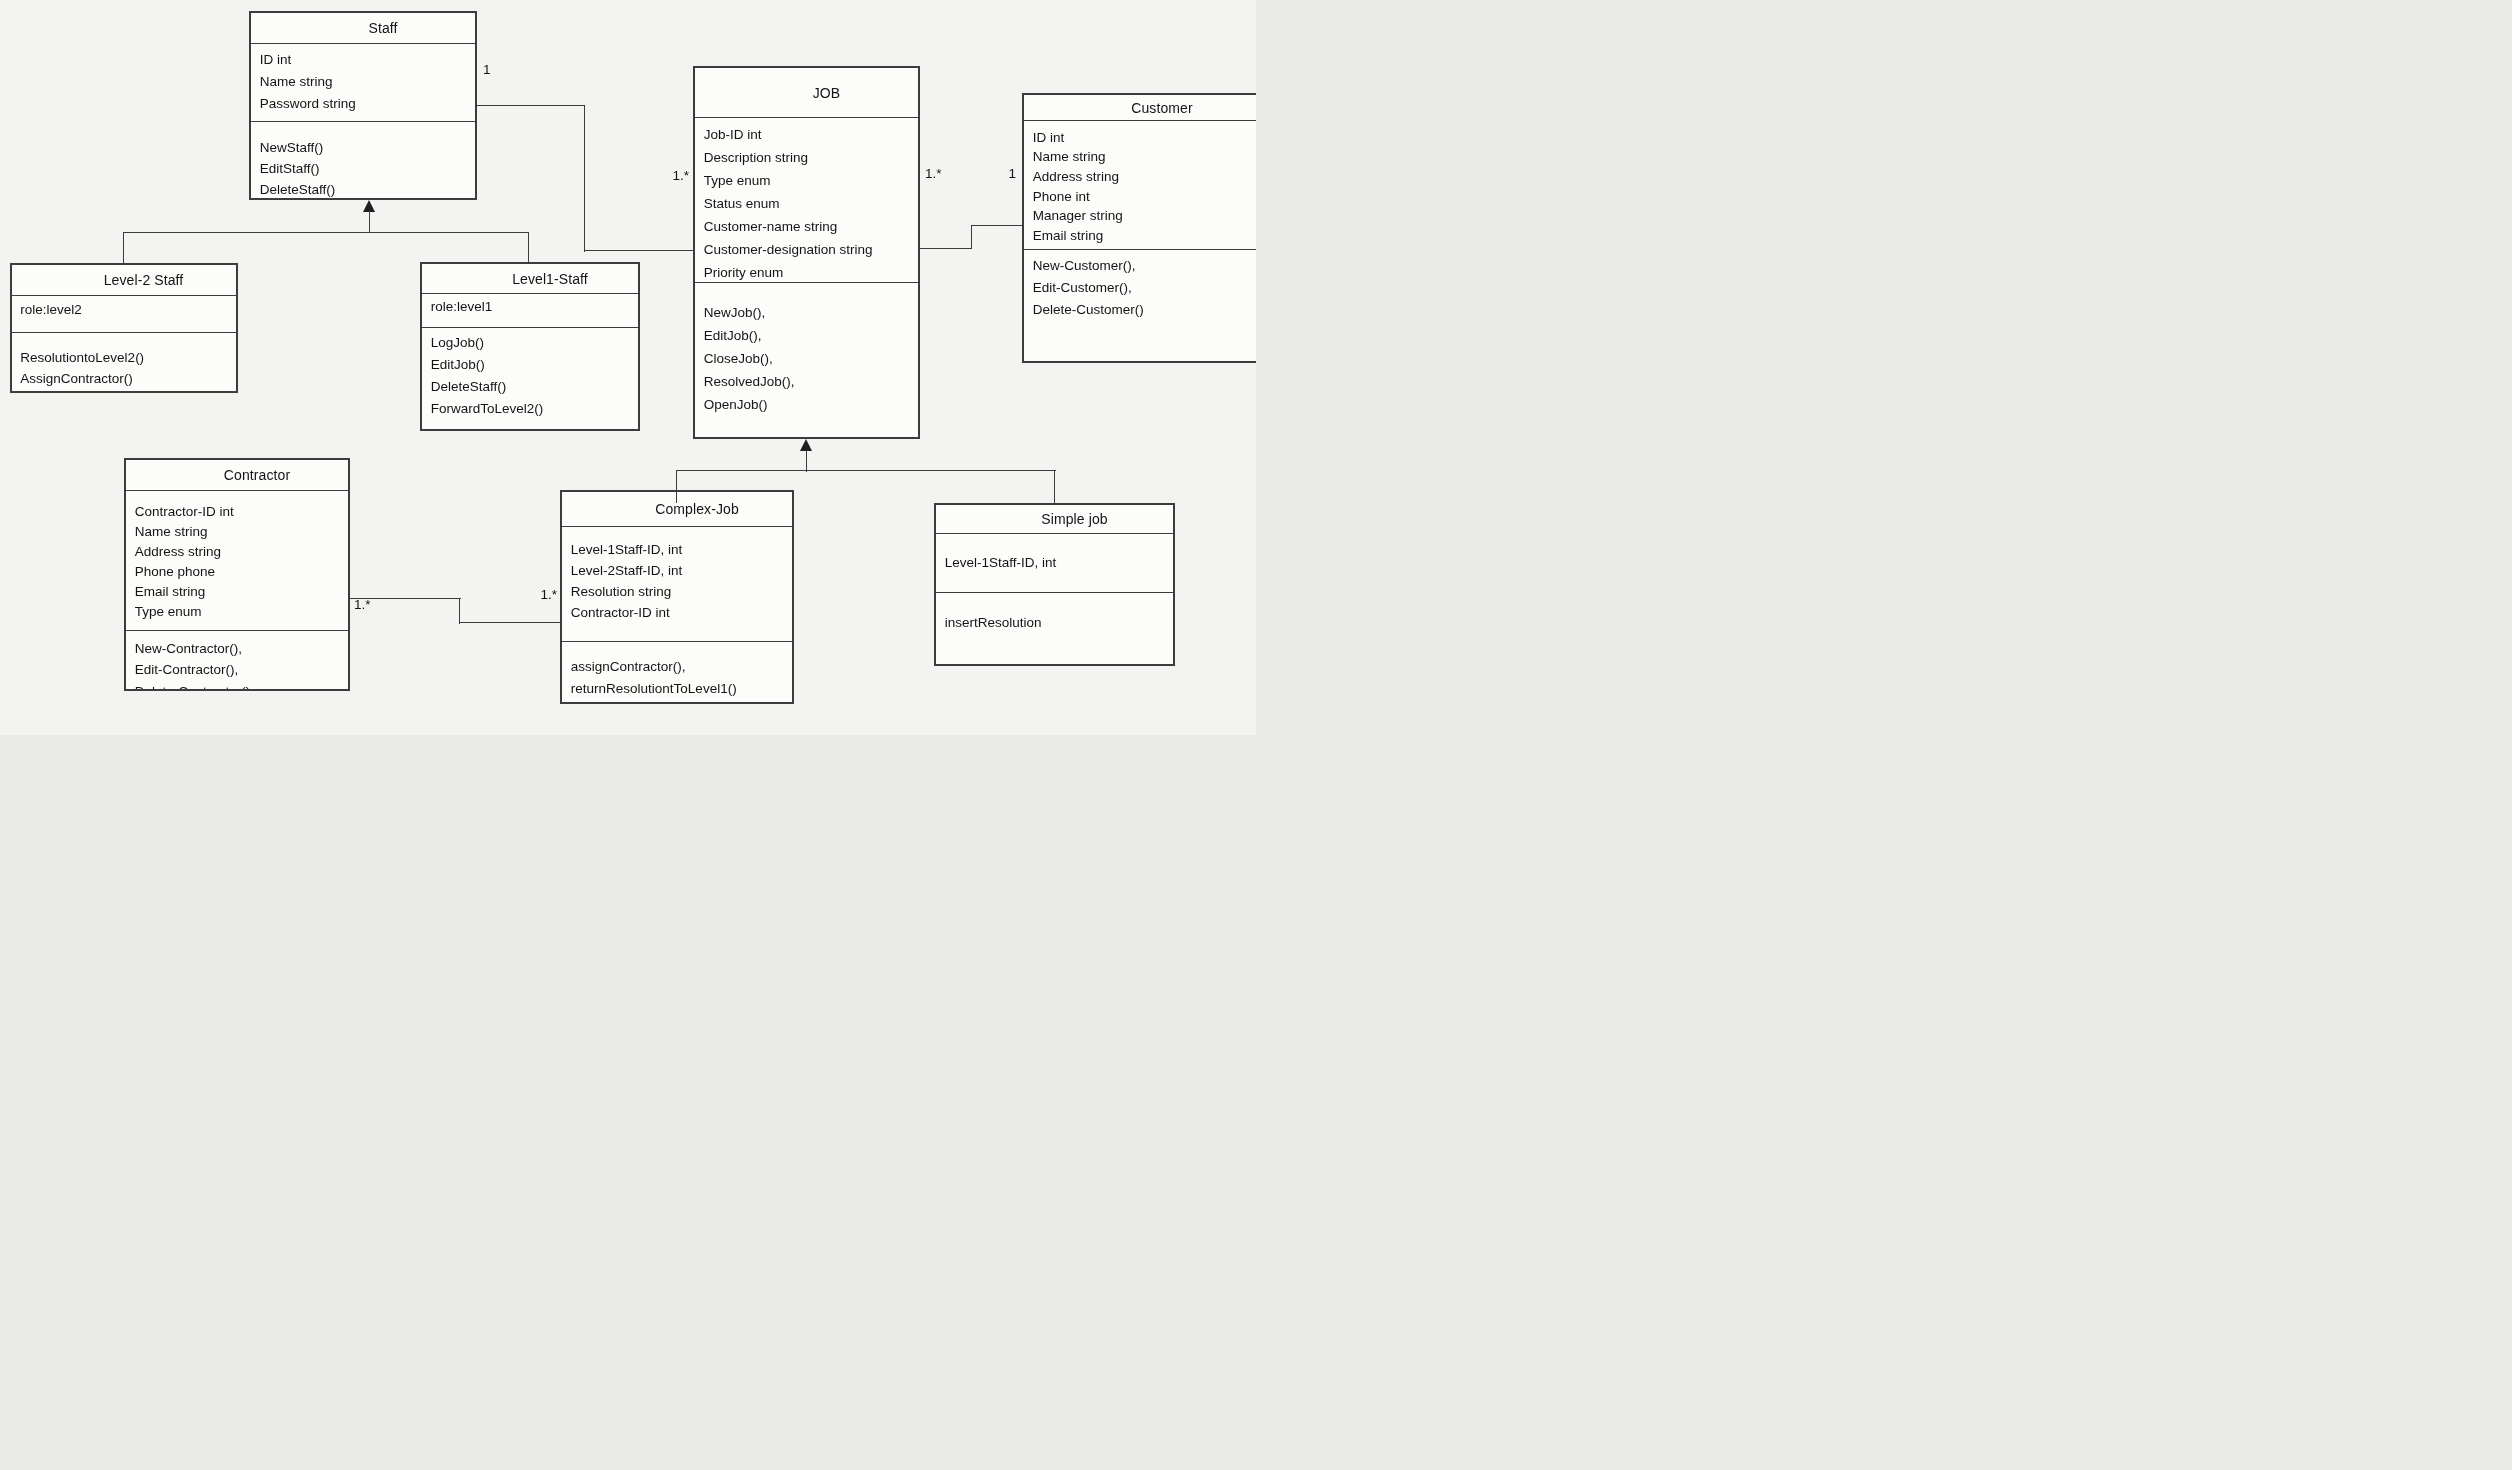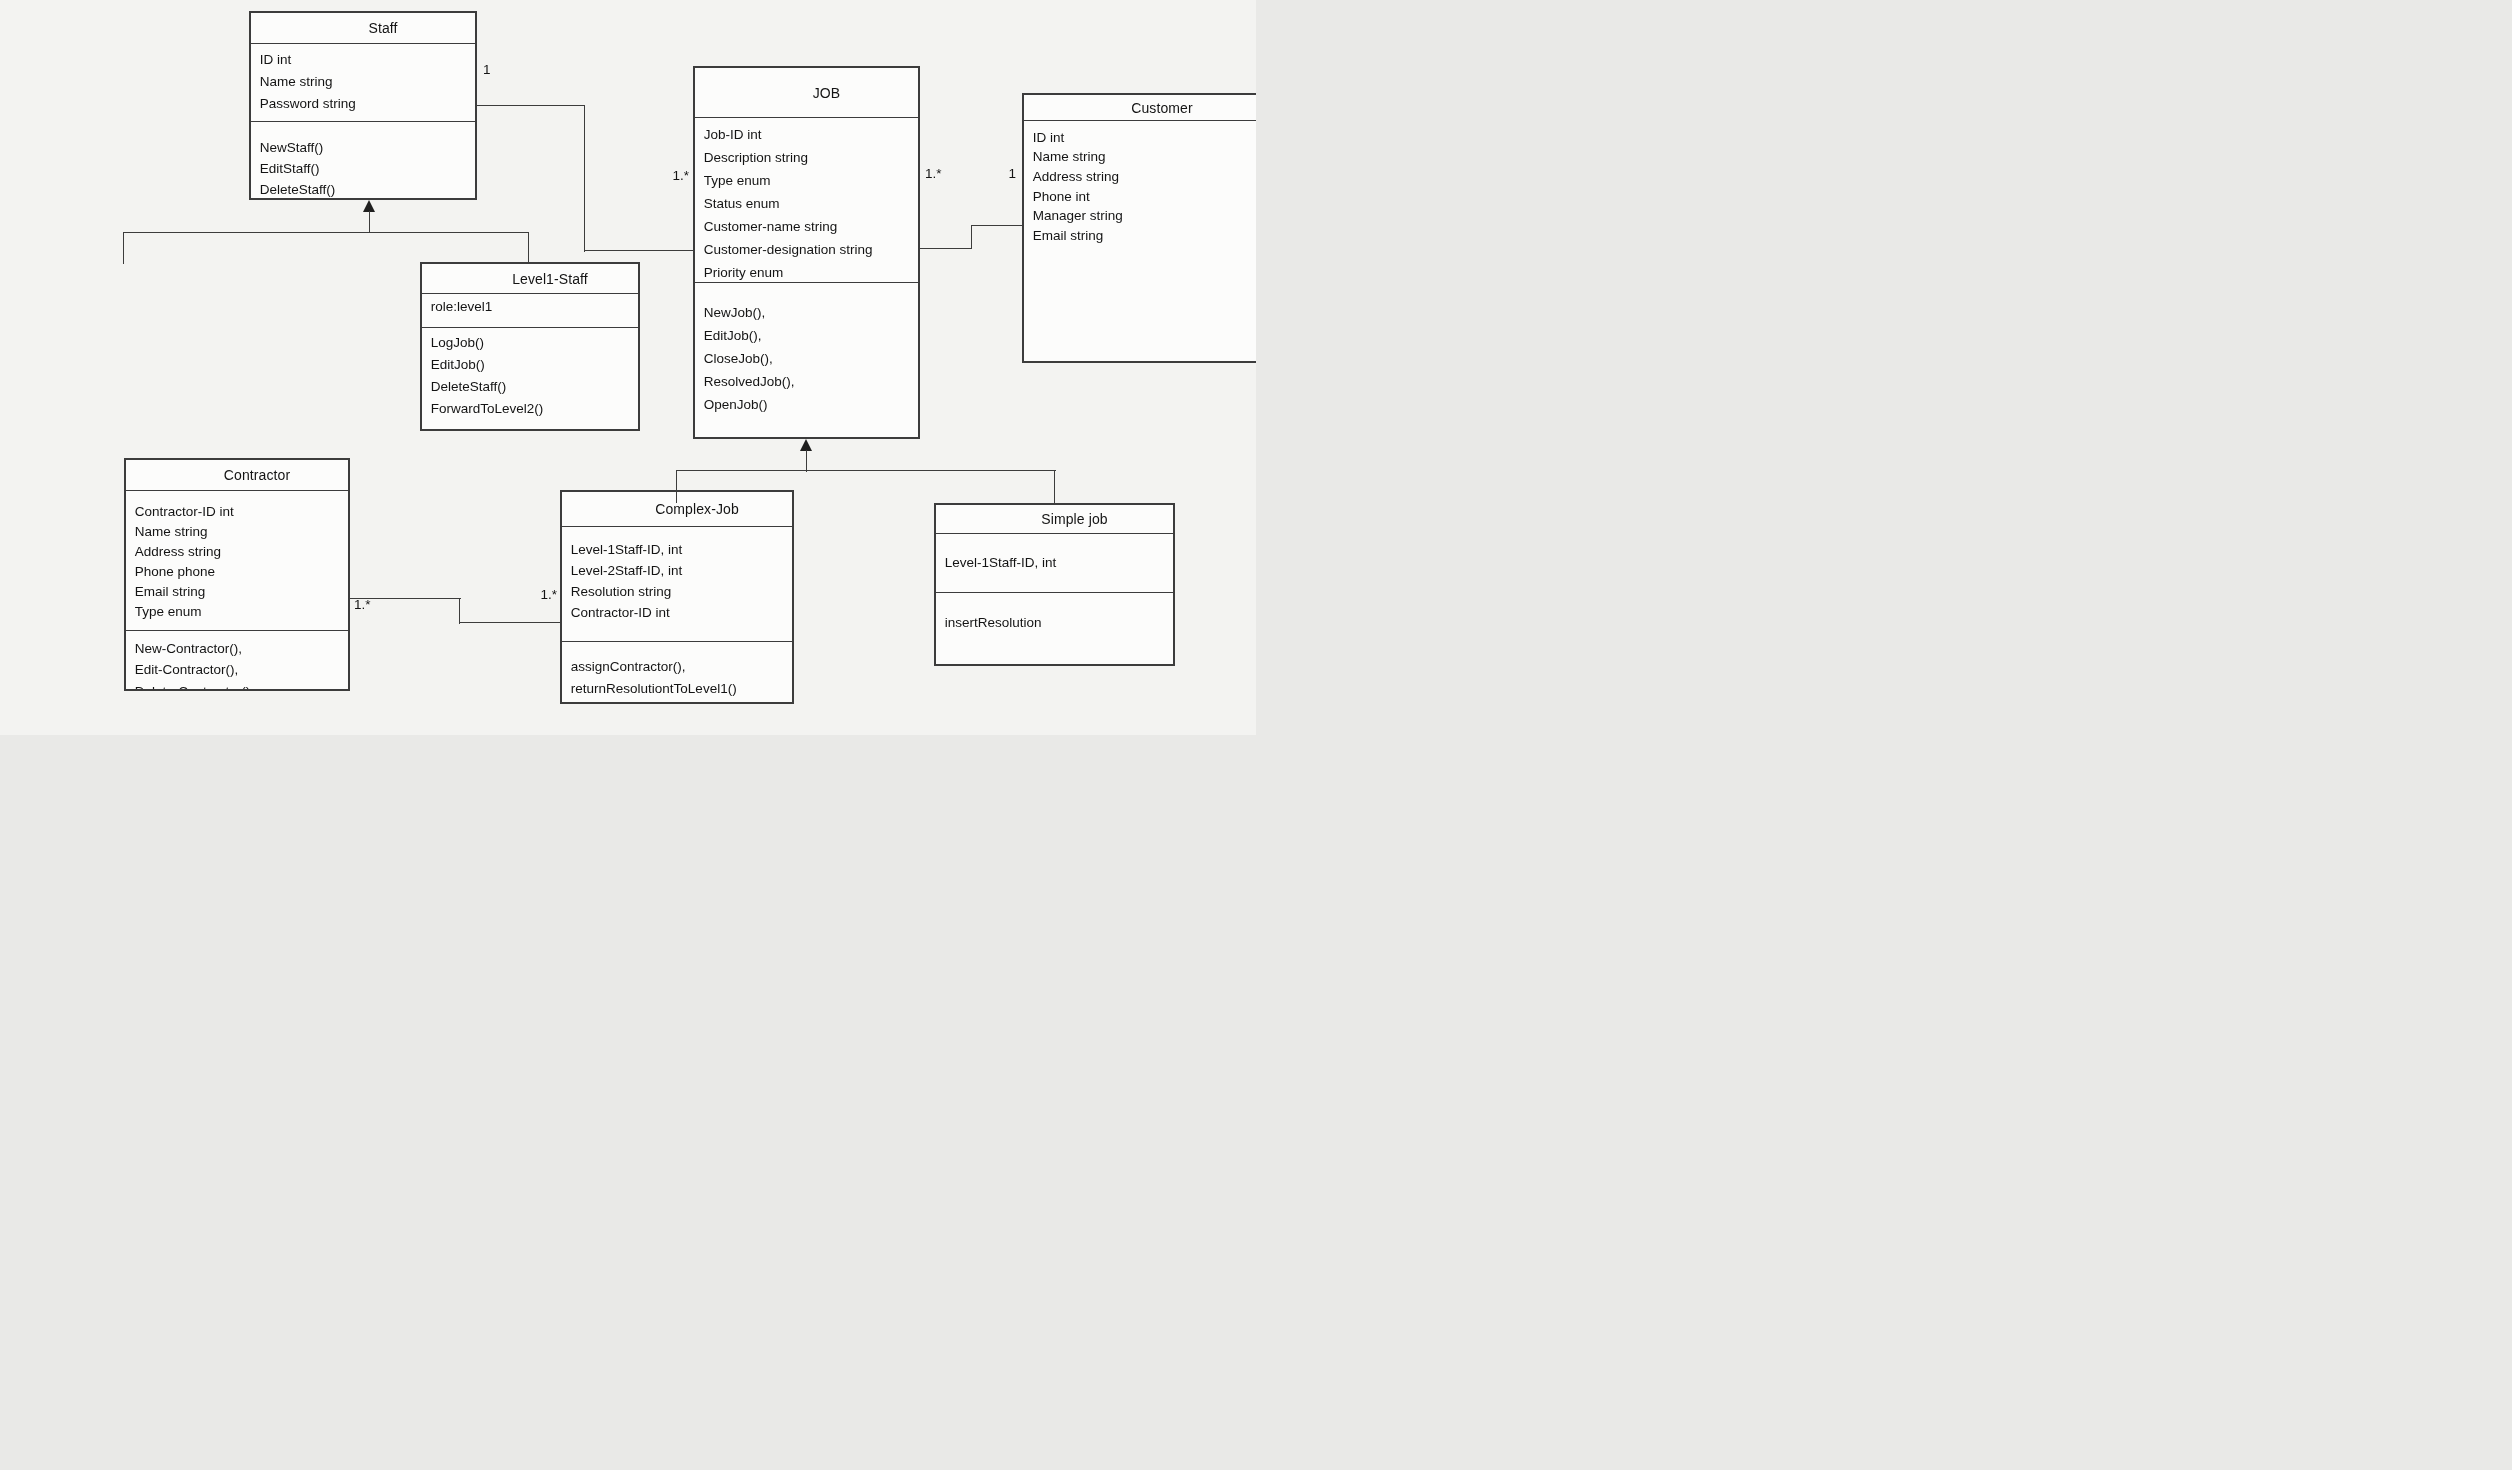--- a/index.html
+++ b/index.html
@@ -113,22 +113,37 @@
   <div class="ubox box-customer">
     <div class="t">Customer</div>
     <div class="a">
         <div class="ln">ID int</div>
         <div class="ln">Name string</div>
         <div class="ln">Address string</div>
         <div class="ln">Phone int</div>
         <div class="ln">Manager string</div>
         <div class="ln">Email string</div>
       </div>
-  </div>
-
+    <div class="m">
+        <div class="ln">New-Customer(),</div>
+        <div class="ln">Edit-Customer(),</div>
+        <div class="ln">Delete-Customer()</div>
+      </div>
+  </div>
+
+  <div class="ubox box-l2">
+    <div class="t">Level-2 Staff</div>
+    <div class="a">
+        <div class="ln">role:level2</div>
+      </div>
+    <div class="m">
+        <div class="ln">ResolutiontoLevel2()</div>
+        <div class="ln">AssignContractor()</div>
+      </div>
+  </div>
 
   <div class="ubox box-l1">
     <div class="t">Level1-Staff</div>
     <div class="a">
         <div class="ln">role:level1</div>
       </div>
     <div class="m">
         <div class="ln">LogJob()</div>
         <div class="ln">EditJob()</div>
         <div class="ln">DeleteStaff()</div>

